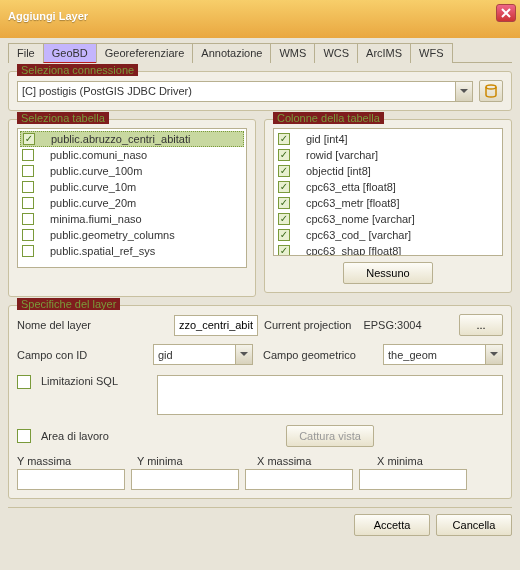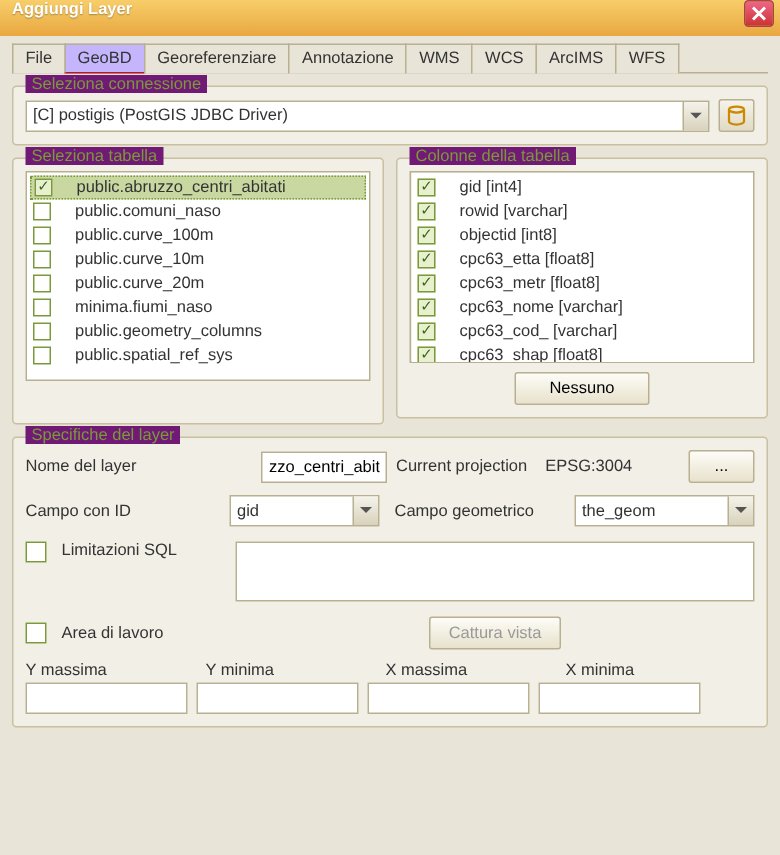--- a/index.html
+++ b/index.html
@@ -1,25 +1,25 @@
 <!DOCTYPE html>
 <html><head>
 <meta charset="utf-8">
 <style>
 body{margin:0;font-family:Tahoma,sans-serif;font-size:11px;background:#e8e4d8;color:#333;width:520px;height:570px;overflow:hidden;box-sizing:border-box}
 *{box-sizing:border-box}
-.titlebar{background:linear-gradient(#f7ce6a,#e9a740);height:24px;display:flex;align-items:flex-start;padding:0 4px 4px 8px;color:#fff;font-weight:bold;text-shadow:0 1px 1px rgba(0,0,0,.3)}
+.titlebar{background:linear-gradient(#f7ce6a,#e9a740);height:38px;display:flex;align-items:flex-end;padding:0 4px 16px 8px;color:#fff;font-weight:bold;text-shadow:0 1px 1px rgba(0,0,0,.3)}
 .titlebar .spacer{flex:1}
 .close-btn{width:20px;height:18px;background:linear-gradient(#e68,#c33);border:1px solid #a44;border-radius:3px;color:#fff;display:flex;align-items:center;justify-content:center;font-weight:bold;cursor:pointer}
 .content{padding:4px 8px 8px 8px}
 .tabs{display:flex;border-bottom:1px solid #b8b090;margin-bottom:8px}
 .tab{padding:3px 8px;background:#e8e4d8;border:1px solid #b8b090;border-bottom:none;margin-right:-1px;cursor:pointer;position:relative;top:1px}
 .tab.active{background:#c4b5fd;border-bottom:1px solid #b91c1c;font-weight:normal}
 .group{border:1px solid #c8c0a0;border-radius:3px;padding:8px;margin-bottom:8px;position:relative;background:#f2efe6}
-.group-title{position:absolute;top:-8px;left:8px;background:#701a75;padding:0 4px;color:#7a9a3a;font-weight:normal}
+.group-title{position:absolute;top:-8px;left:8px;background:#7f1d1d;padding:0 4px;color:#7a9a3a;font-weight:normal}
 .row{display:flex;align-items:center;gap:6px}
 .combo{flex:1;height:21px;border:1px solid #b8b090;background:#fff;padding:0 4px;display:flex;align-items:center;position:relative}
 .combo-btn{width:17px;height:19px;background:linear-gradient(#f5f3ea,#d8d2bc);border-left:1px solid #b8b090;position:absolute;right:0;top:0;display:flex;align-items:center;justify-content:center}
 .combo-btn svg{width:8px;height:5px}
 .icon-btn{width:24px;height:22px;border:1px solid #b8b090;background:linear-gradient(#f5f3ea,#e0dac4);border-radius:2px;display:flex;align-items:center;justify-content:center;cursor:pointer}
 .cols{display:flex;gap:8px}
 .col{flex:1}
 .listbox{border:1px solid #b8b090;background:#fff;height:140px;overflow:auto;padding:2px}
 .li{display:flex;align-items:center;height:16px;gap:16px;padding:0 2px}
 .li.sel{background:#c8d8a0;border:1px dotted #7a9a3a}
@@ -216,13 +216,17 @@
       <span class="lbl" style="width:114px">X minima</span>
     </div>
     <div class="row">
       <input type="text" style="width: 108px;">
       <input type="text" style="width: 108px;">
       <input type="text" style="width: 108px;">
       <input type="text" style="width: 108px;">
     </div>
   </div>
 
+  <div class="footer">
+    <button class="btn" style="width:76px;justify-content:center">Accetta</button>
+    <button class="btn" style="width:76px;justify-content:center">Cancella</button>
+  </div>
 </div>
 
 </body></html>

